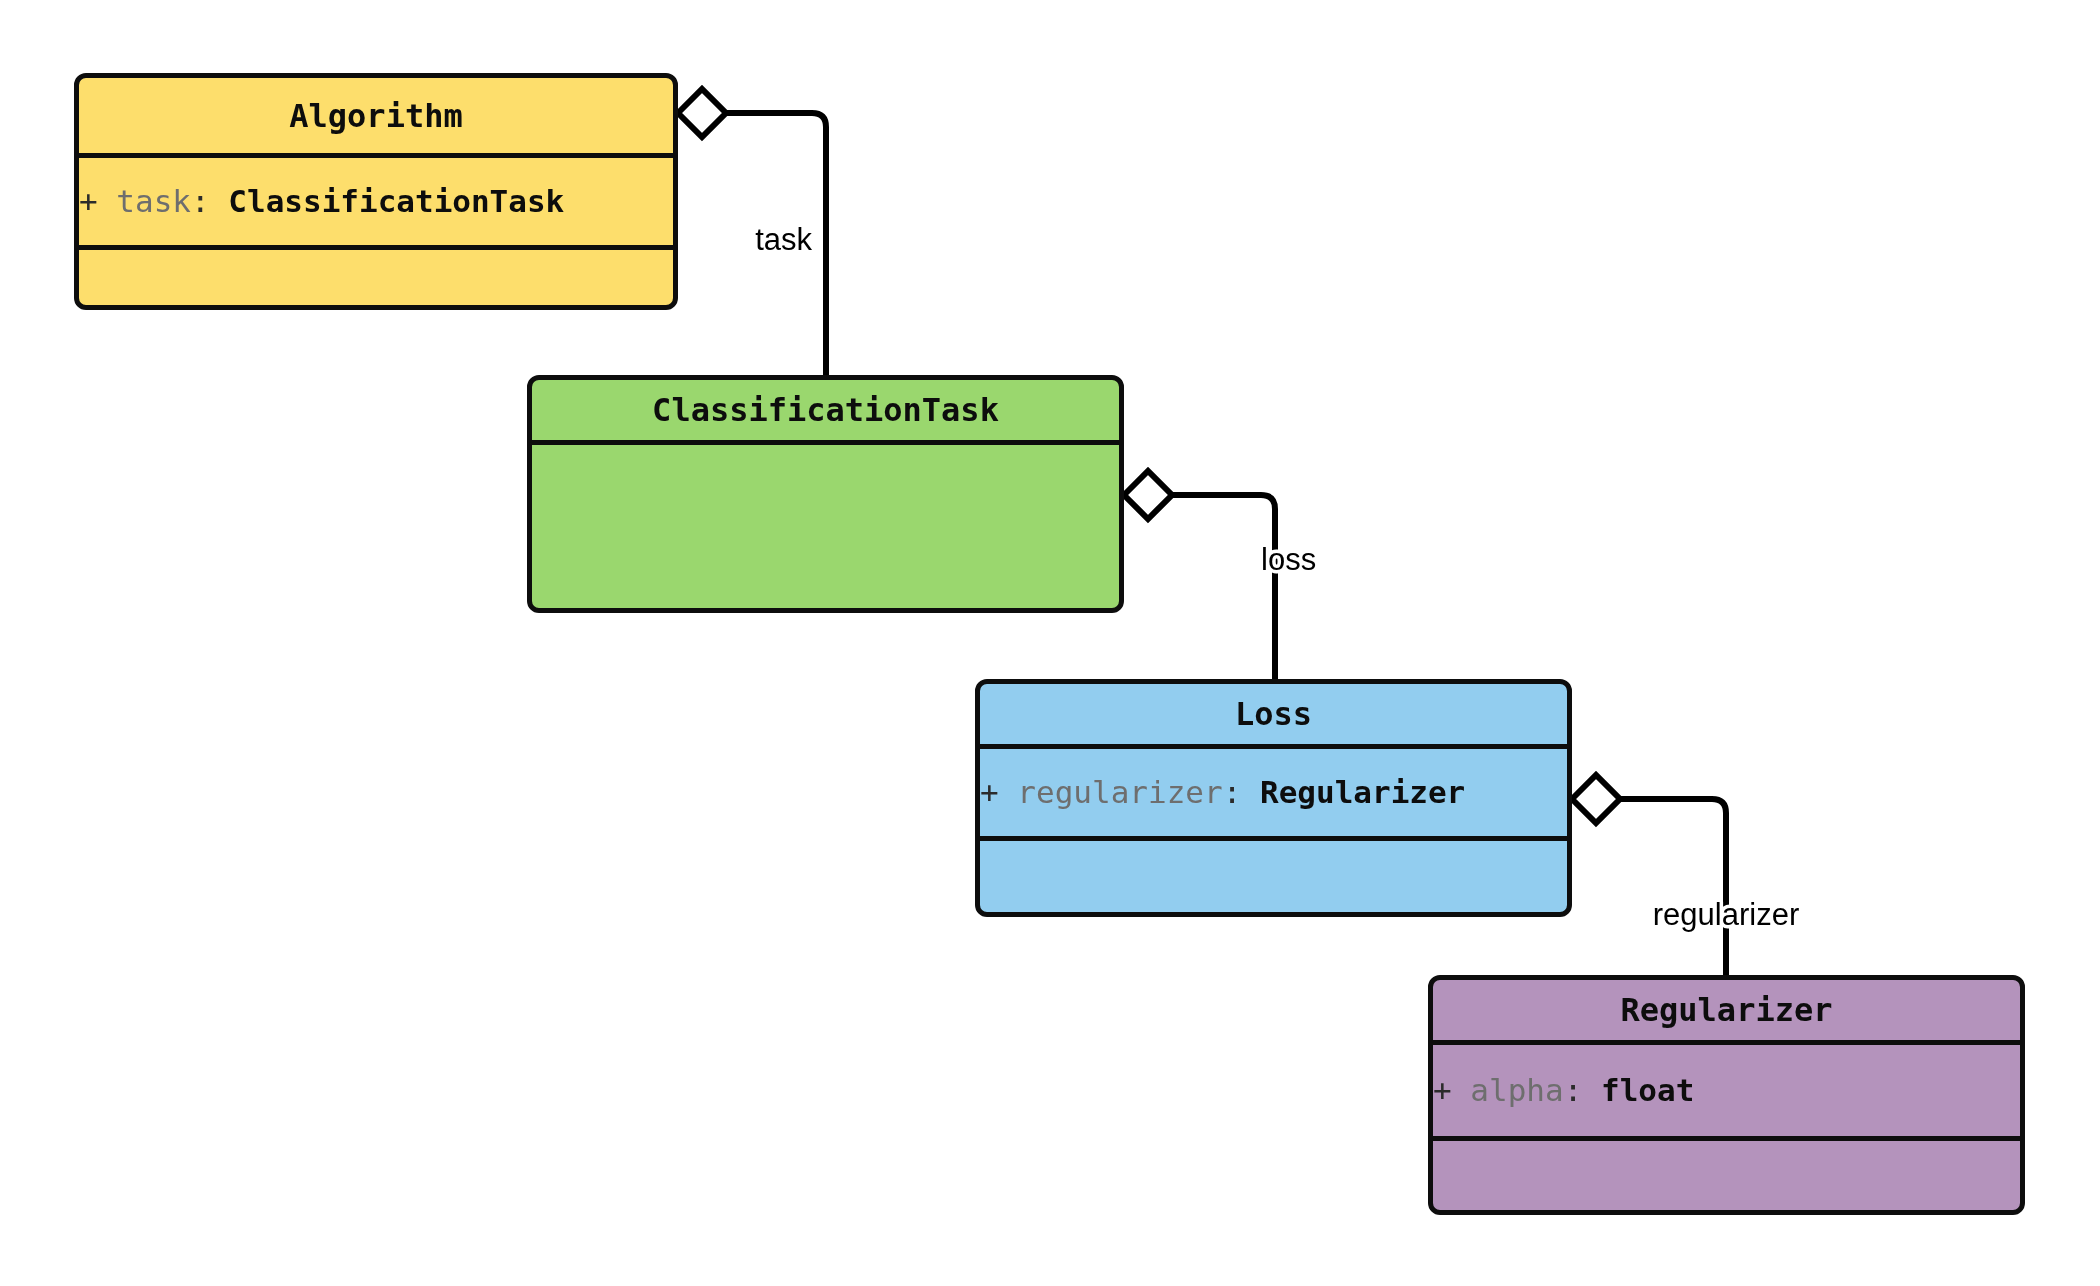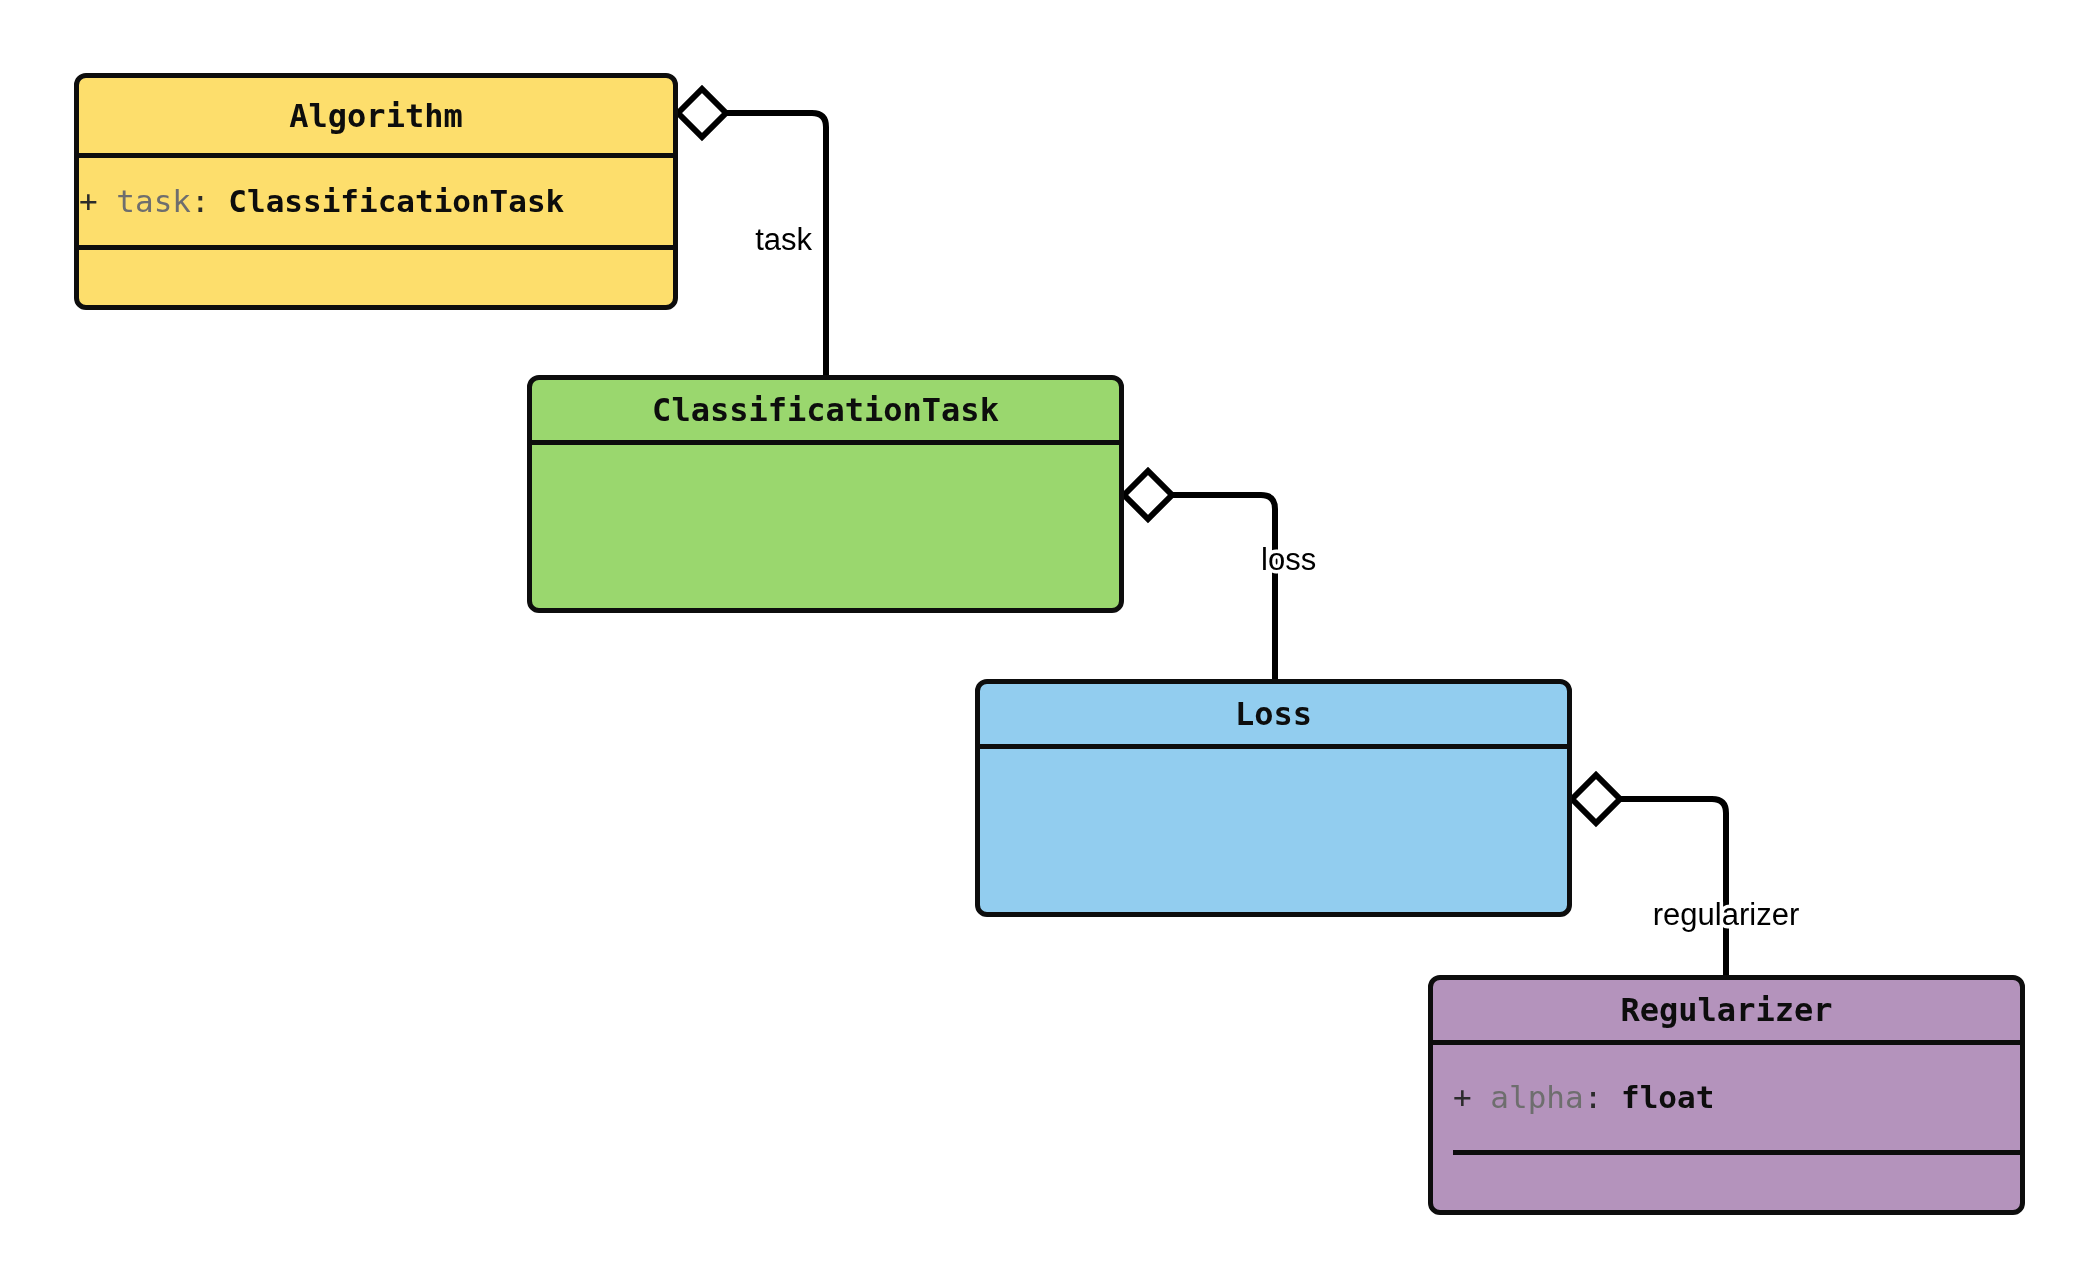--- a/index.html
+++ b/index.html
@@ -134,24 +134,27 @@
     <div class="uml-methods"></div>
   </div>
 
   <div class="uml-class" style="left:527px; top:375px; width:597px; height:238px; background:#9ad76e;">
     <div class="uml-header" style="height:65px;">ClassificationTask</div>
     <div class="uml-methods"></div>
   </div>
 
   <div class="uml-class" style="left:975px; top:679px; width:597px; height:238px; background:#92cdef;">
     <div class="uml-header" style="height:65px;">Loss</div>
+    <div class="uml-attrs" style="height:92px;">
+      <div class="uml-attr-row"><span class="attr-vis">+</span><span class="attr-vis"> </span><span class="attr-name">regularizer</span><span class="attr-colon">: </span><span class="attr-type">Regularizer</span></div>
+    </div>
     <div class="uml-methods"></div>
   </div>
 
   <div class="uml-class" style="left:1428px; top:975px; width:597px; height:240px; background:#b493bc;">
     <div class="uml-header" style="height:65px;">Regularizer</div>
-    <div class="uml-attrs" style="height:110px;margin-left:20px;">
+    <div class="uml-attrs" style="height:96px;">
       <div class="uml-attr-row"><span class="attr-vis">+</span><span class="attr-vis"> </span><span class="attr-name">alpha</span><span class="attr-colon">: </span><span class="attr-type">float</span></div>
     </div>
     <div class="uml-methods"></div>
   </div>
 
 </div>
 
 </body></html>

